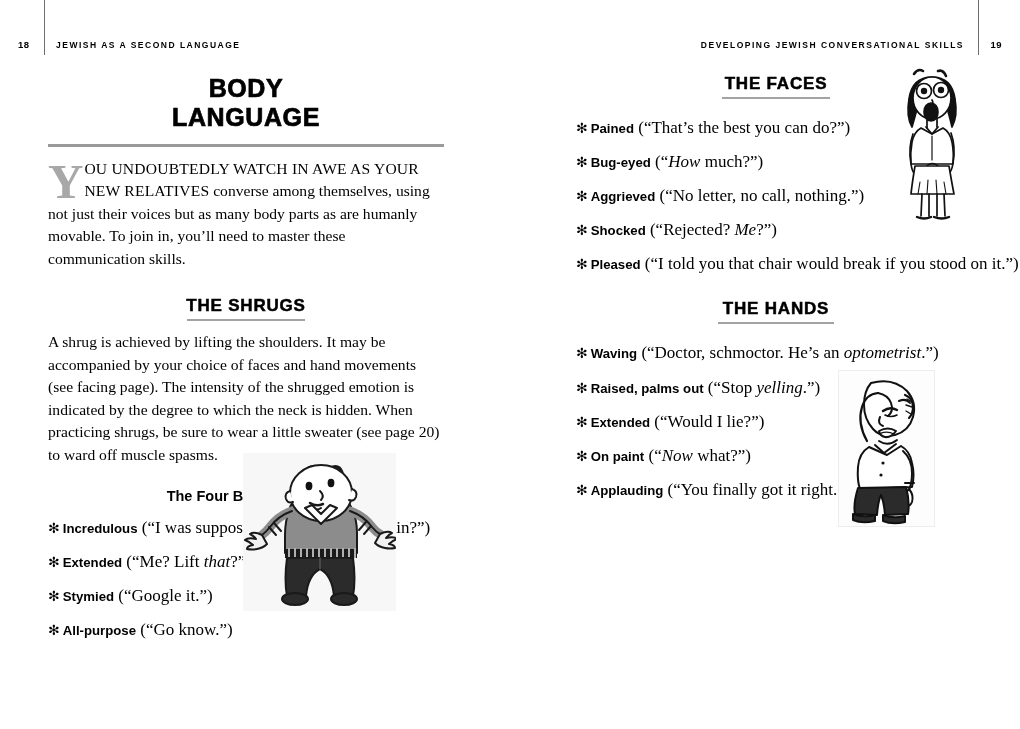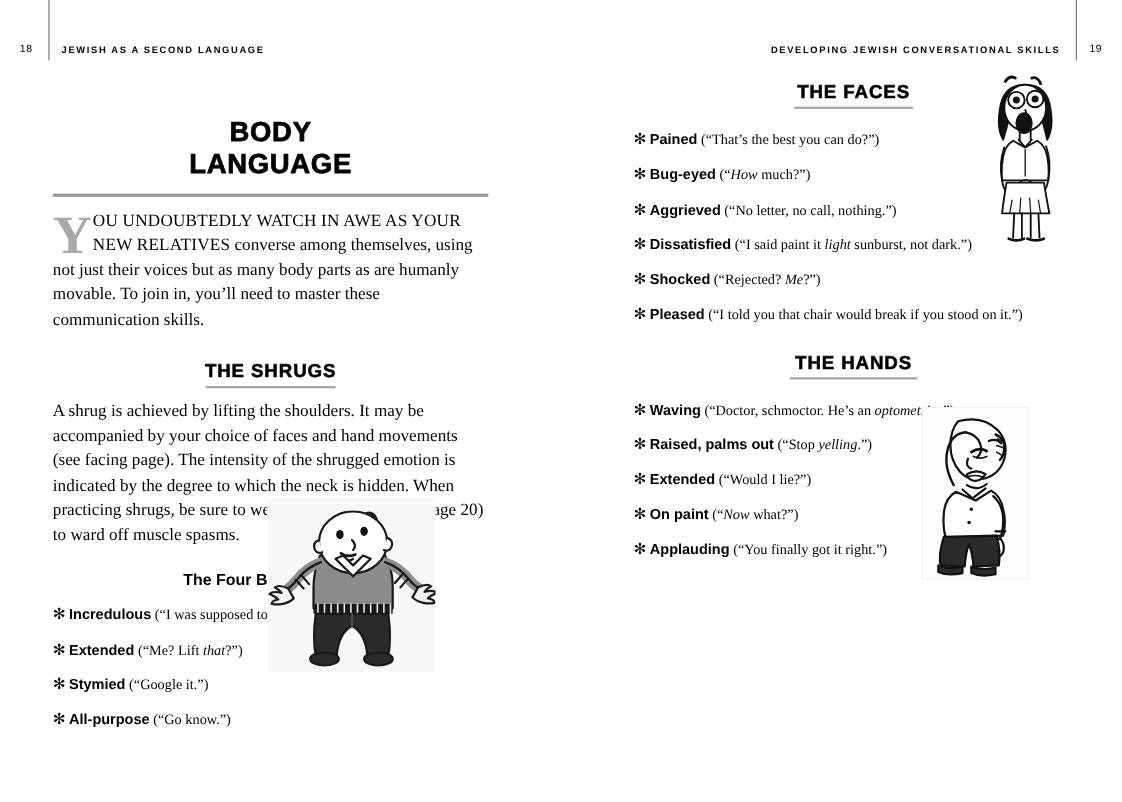--- a/index.html
+++ b/index.html
@@ -28,21 +28,21 @@
     font-weight: bold;
     font-size: 8.5px;
     letter-spacing: 1.5px;
     color: #000;
     white-space: nowrap;
     top: 40px;
   }
   .folio {
     position: absolute;
     font-family: "Liberation Sans", sans-serif;
-    font-weight: normal;
+    font-weight: bold;
     font-size: 9.5px;
     letter-spacing: .5px;
     top: 39px;
   }
   .folio.left    { left: 18px; }
   .runhead.left  { left: 56px; }
   .runhead.right { right: 56px; }
   .folio.right   { right: 18px; }
 
   
@@ -51,21 +51,21 @@
 
   
   .chapter-title {
     font-family: "Liberation Sans", sans-serif;
     font-weight: bold;
     font-size: 25px;
     line-height: 1.14;
     letter-spacing: .6px;
     text-align: center;
     margin: 0;
-    padding-top: 106px;
+    padding-top: 74px;
     -webkit-text-stroke: .7px #000;
   }
   .title-rule {
     height: 3px;
     background: #9a9a9a;
     margin-top: 13px;
   }
 
   
   .body-para {
@@ -128,21 +128,21 @@
     font-size: 14px;
     font-weight: bold;
     margin-right: 3px;
   }
   .term {
     font-family: "Liberation Sans", sans-serif;
     font-weight: bold;
     font-size: 13.2px;
     margin-top: 32px;
   }
-  .quote { font-size: 13px; }
+  .quote { font-size: 17px; }
   .it { font-style: italic; }
 
   
   .illo { position: absolute; }
   .illo svg { display: block; }
   .illo.shrug  { left: 243px; top: 453px; background: #f7f7f7; }
   .illo.woman  { left: 896px; top: 62px; }
   .illo.hands  { left: 838px; top: 370px; background: #fdfdfd; border: 1px solid #ededed; }
 </style>
 </head>
@@ -199,21 +199,20 @@
 
     <h2 class="section-head">THE FACES</h2>
     <div class="section-head-rule" style="width:108px"></div>
 
     <div style="height:18px"></div>
 
     <ul class="starlist" id="faces-list">
         <li><span class="star">✻</span><span class="term">Pained</span><span class="quote"> (“That’s the best you can do?”)</span></li>
         <li><span class="star">✻</span><span class="term">Bug-eyed</span><span class="quote"> (“</span><span class="quote it">How</span><span class="quote"> much?”)</span></li>
         <li><span class="star">✻</span><span class="term">Aggrieved</span><span class="quote"> (“No letter, no call, nothing.”)</span></li>
-        <li><span class="star">✻</span><span class="term">Dissatisfied</span><span class="quote"> (“I said paint it </span><span class="quote it">light</span><span class="quote"> sunburst, not dark.”)</span></li>
         <li><span class="star">✻</span><span class="term">Shocked</span><span class="quote"> (“Rejected? </span><span class="quote it">Me</span><span class="quote">?”)</span></li>
         <li><span class="star">✻</span><span class="term">Pleased</span><span class="quote"> (“I told you that chair would break if you stood on it.”)</span></li>
       </ul>
 
     <div style="height:12px"></div>
 
     <h2 class="section-head">THE HANDS</h2>
     <div class="section-head-rule" style="width:116px"></div>
 
     <div style="height:18px"></div>

